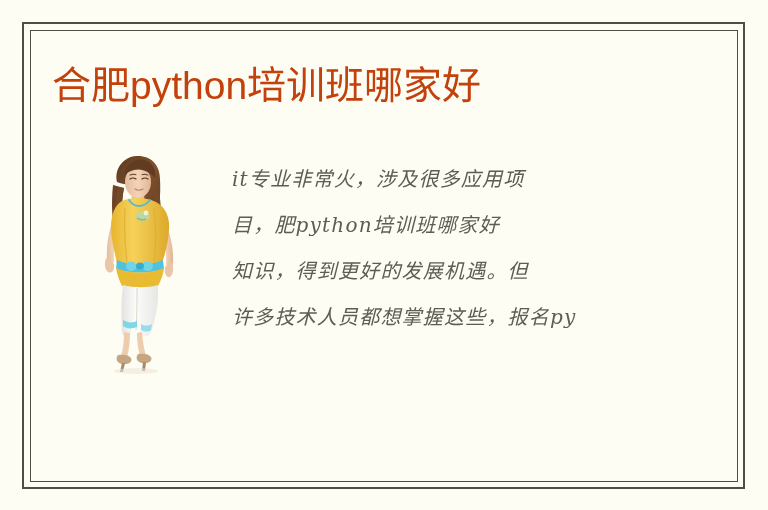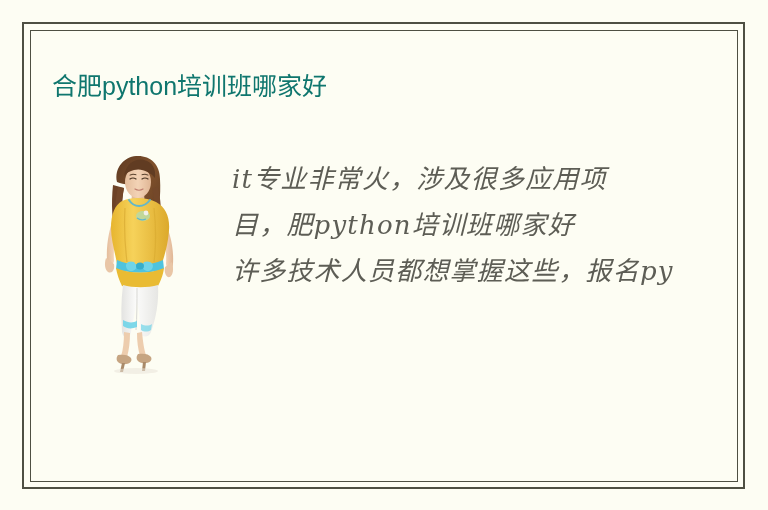--- a/index.html
+++ b/index.html
@@ -46,24 +46,24 @@
     box-sizing: border-box;
     background: transparent;
   }
 
   
   #title {
     position: absolute;
     left: 52px;
     top: 62px;
     width: 640px;
-    font-size: 25px;
+    font-size: 39px;
     line-height: 48px;
     letter-spacing: 0px;
-    color: #0f766e;
+    color: #c2410c;
     font-family: "Liberation Sans", "DejaVu Sans", sans-serif;
     font-weight: 400;
     white-space: nowrap;
   }
 
   
   #content-row {
     position: absolute;
     left: 52px;
     top: 150px;
@@ -81,21 +81,21 @@
   }
   #photo svg { display: block; }
 
   
   #body-text {
     position: absolute;
     left: 180px;
     top: 6px;
     width: 420px;
     font-family: "DejaVu Serif", "Liberation Serif", serif;
-    font-size: 26px;
+    font-size: 20px;
     line-height: 46px;
     color: #5d5d55;
     letter-spacing: 1.2px;
     font-style: italic;
     font-weight: 400;
   }
   #body-text .ln {
     display: block;
     white-space: nowrap;
   }
@@ -192,17 +192,18 @@
         <path d="M58 202 C64 201 69 202 71 205 C73 209 68 212 62 211 C57 210 55 206 58 202 Z" fill="#c6a582"></path>
         <path d="M63 210 L62 219 L65 219 L66 210 Z" fill="#a98a69"></path>
 
         <ellipse cx="56" cy="219" rx="22" ry="3" fill="#e9e4d8" opacity="0.55"></ellipse>
       </svg>
     </div>
 
     <div id="body-text">
       <span class="ln">it专业非常火，涉及很多应用项</span>
       <span class="ln">目，肥python培训班哪家好</span>
+      <span class="ln">知识，得到更好的发展机遇。但</span>
       <span class="ln">许多技术人员都想掌握这些，报名py</span>
     </div>
 
   </div>
 </div>
 
 </body></html>

